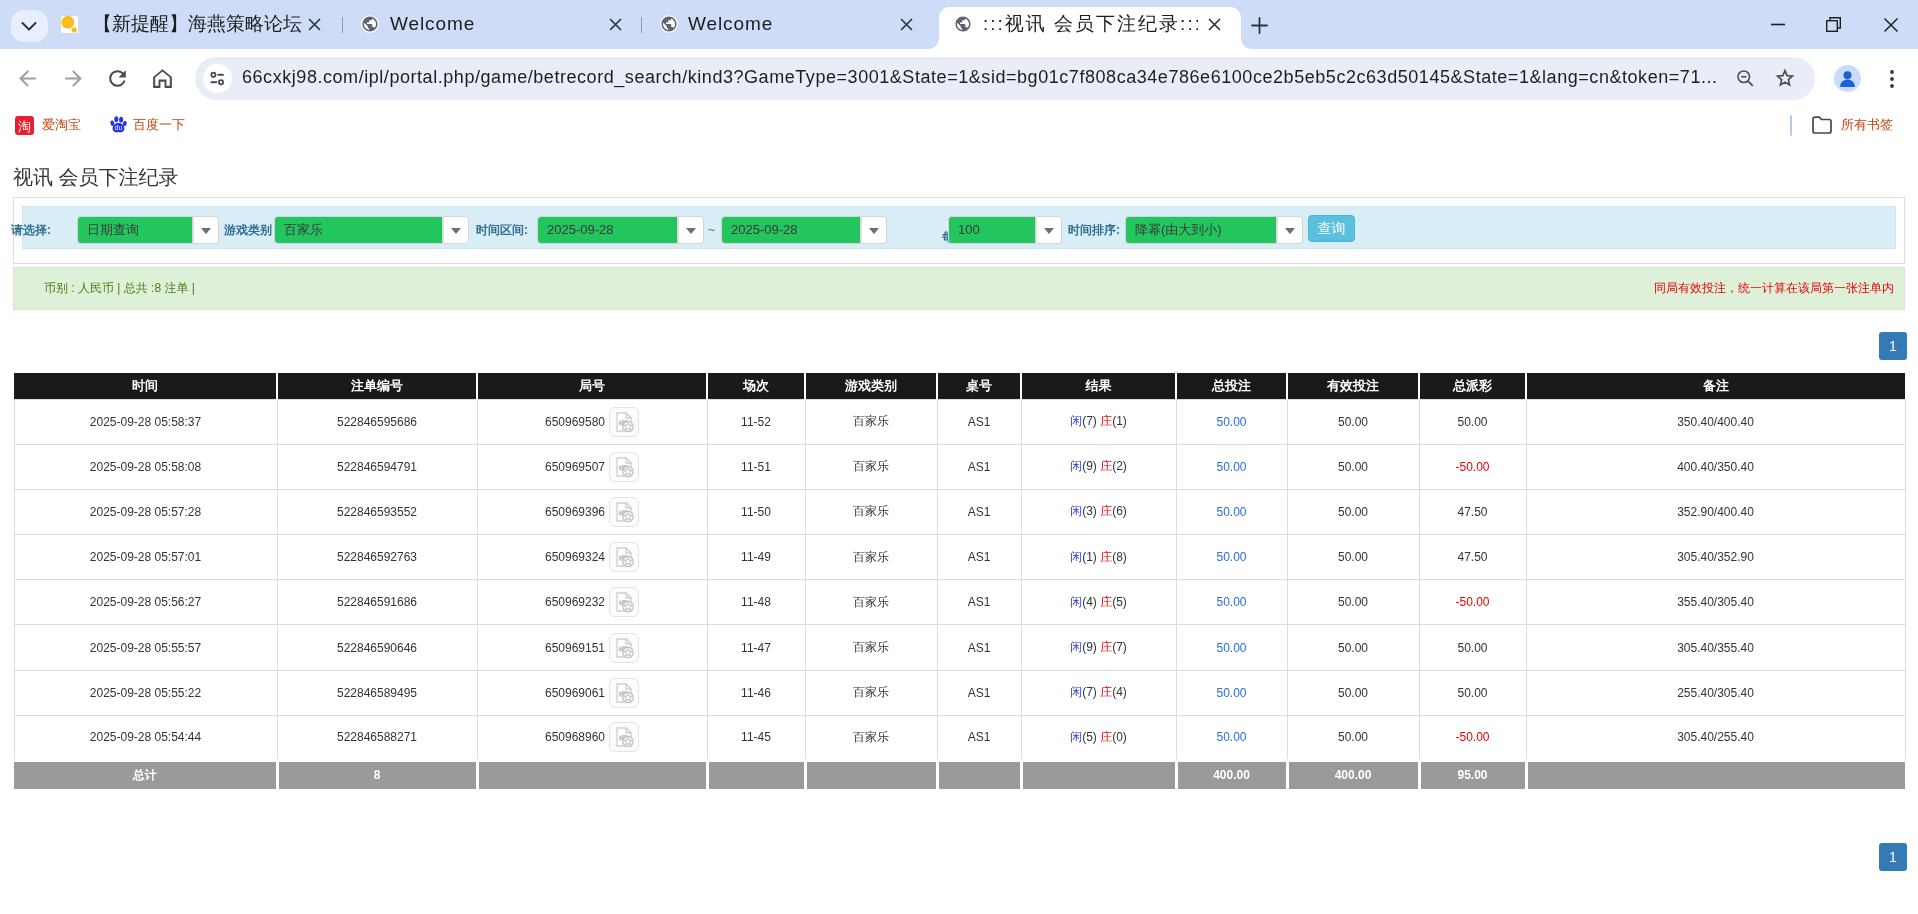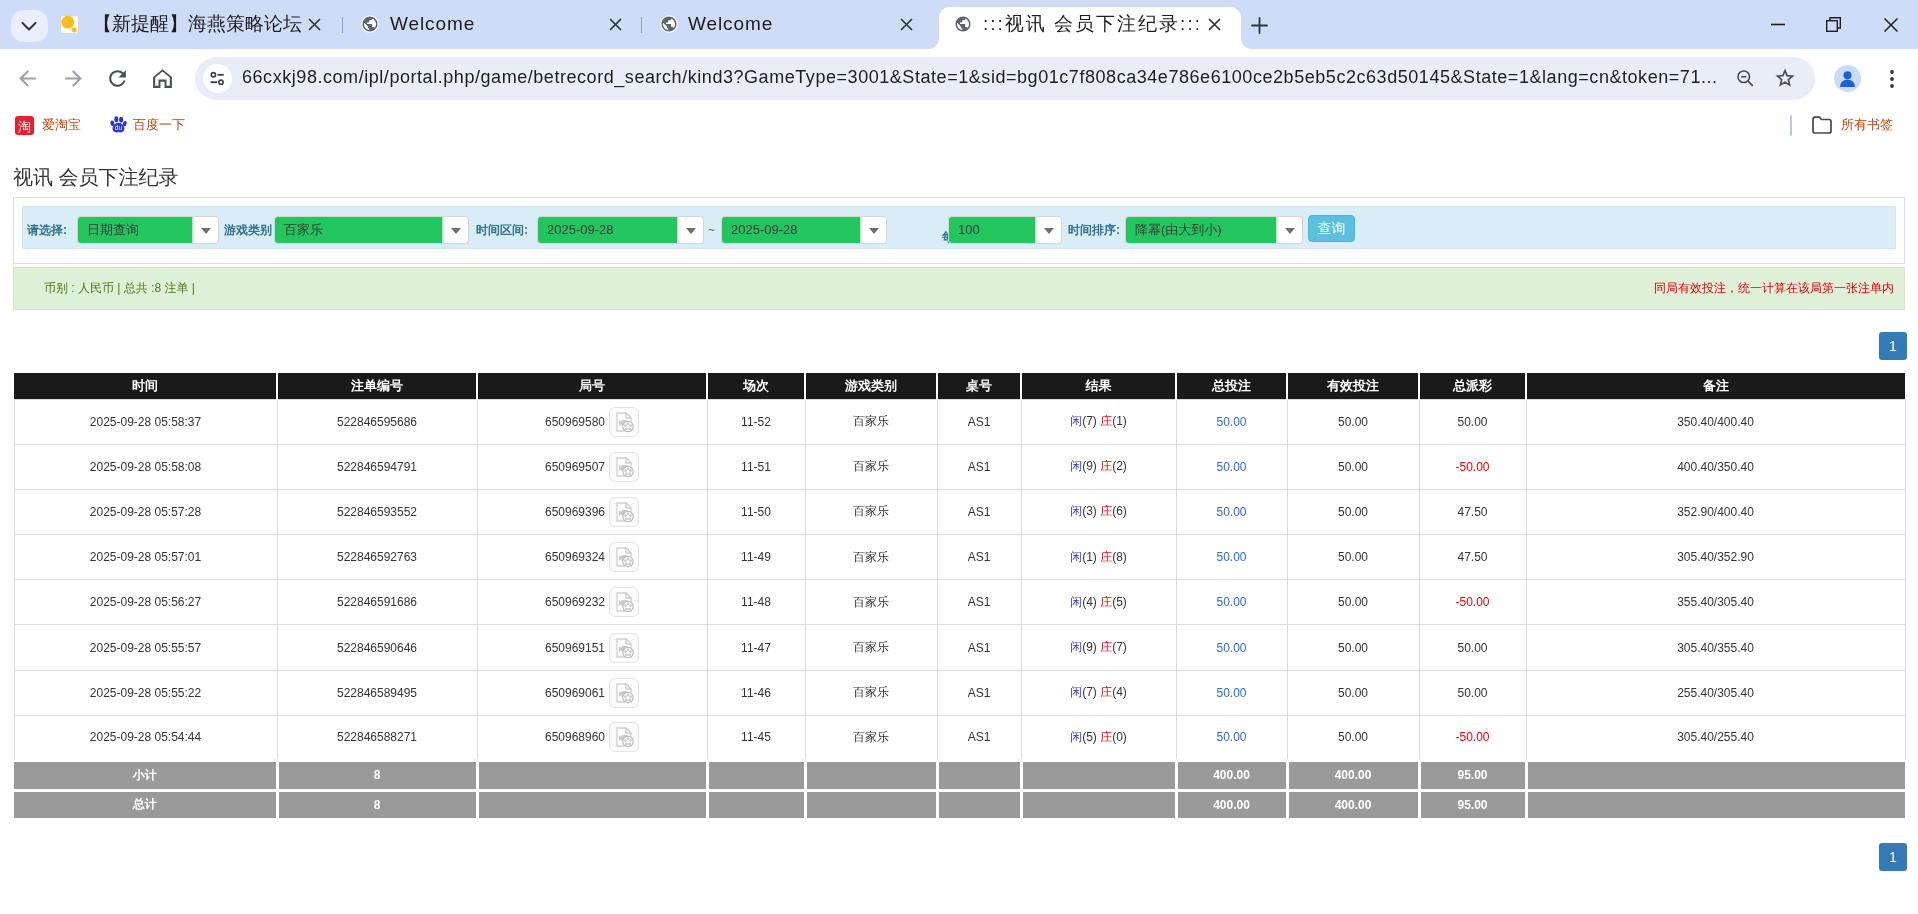--- a/index.html
+++ b/index.html
@@ -186,21 +186,21 @@
 <svg class="abs" style="left:1812px;top:116px" width="20" height="18" viewBox="0 0 20 18">
     <path d="M1 3.2 a2 2 0 0 1 2-2 h4.4 l2 2.3 h7.6 a2 2 0 0 1 2 2 V15 a2 2 0 0 1-2 2 H3 a2 2 0 0 1-2-2 z" fill="none" stroke="#45484d" stroke-width="1.7"></path>
   </svg>
 <div class="bktext" style="left:1841px;">所有书签</div>
 
 <div id="page"></div>
 <div id="ptitle">视讯 会员下注纪录</div>
 <div id="fpanel"></div>
 <div id="fbar"></div>
 
-<div class="flabel" style="left:27px;text-align:center;">请选择:</div>
+<div class="flabel" style="left:11px;text-align:center;">请选择:</div>
 <div class="combo" style="left:77px; width:116px;">
     <span class="txt">日期查询</span>
   </div>
 <div class="cbtn" style="left:193px; width:26px;"></div>
 <div class="flabel" style="left:224px;">游戏类别</div>
 <div class="combo" style="left:274px; width:169px;">
     <span class="txt">百家乐</span>
   </div>
 <div class="cbtn" style="left:443px; width:26px;"></div>
 <div class="flabel" style="left:476px;">时间区间:</div>
@@ -440,39 +440,26 @@
         <td>11-45</td>
         <td>百家乐</td>
         <td>AS1</td>
         <td><span class="xian">闲</span>(5) <span class="zhuang">庄</span>(0)</td>
         <td class="blue">50.00</td>
         <td>50.00</td>
         <td class="red">-50.00</td>
         <td>305.40/255.40</td>
       </tr>
 <tr class="sum">
-        <td>小计</td>
+        <td>总计</td>
         <td>8</td>
         <td></td>
         <td></td>
         <td></td>
         <td></td>
         <td></td>
         <td>400.00</td>
         <td>400.00</td>
         <td>95.00</td>
         <td></td>
       </tr>
-<tr class="sum">
-        <td>总计</td>
-        <td>8</td>
-        <td></td>
-        <td></td>
-        <td></td>
-        <td></td>
-        <td></td>
-        <td>400.00</td>
-        <td>400.00</td>
-        <td>95.00</td>
-        <td></td>
-      </tr>
 </tbody>
 </table>
 
 </body></html>

